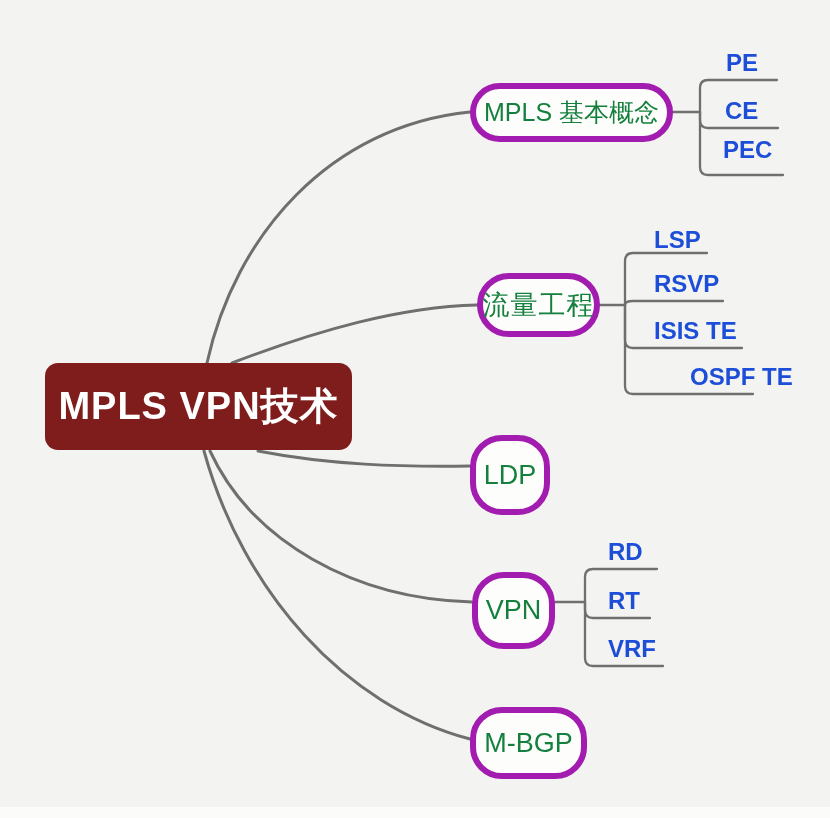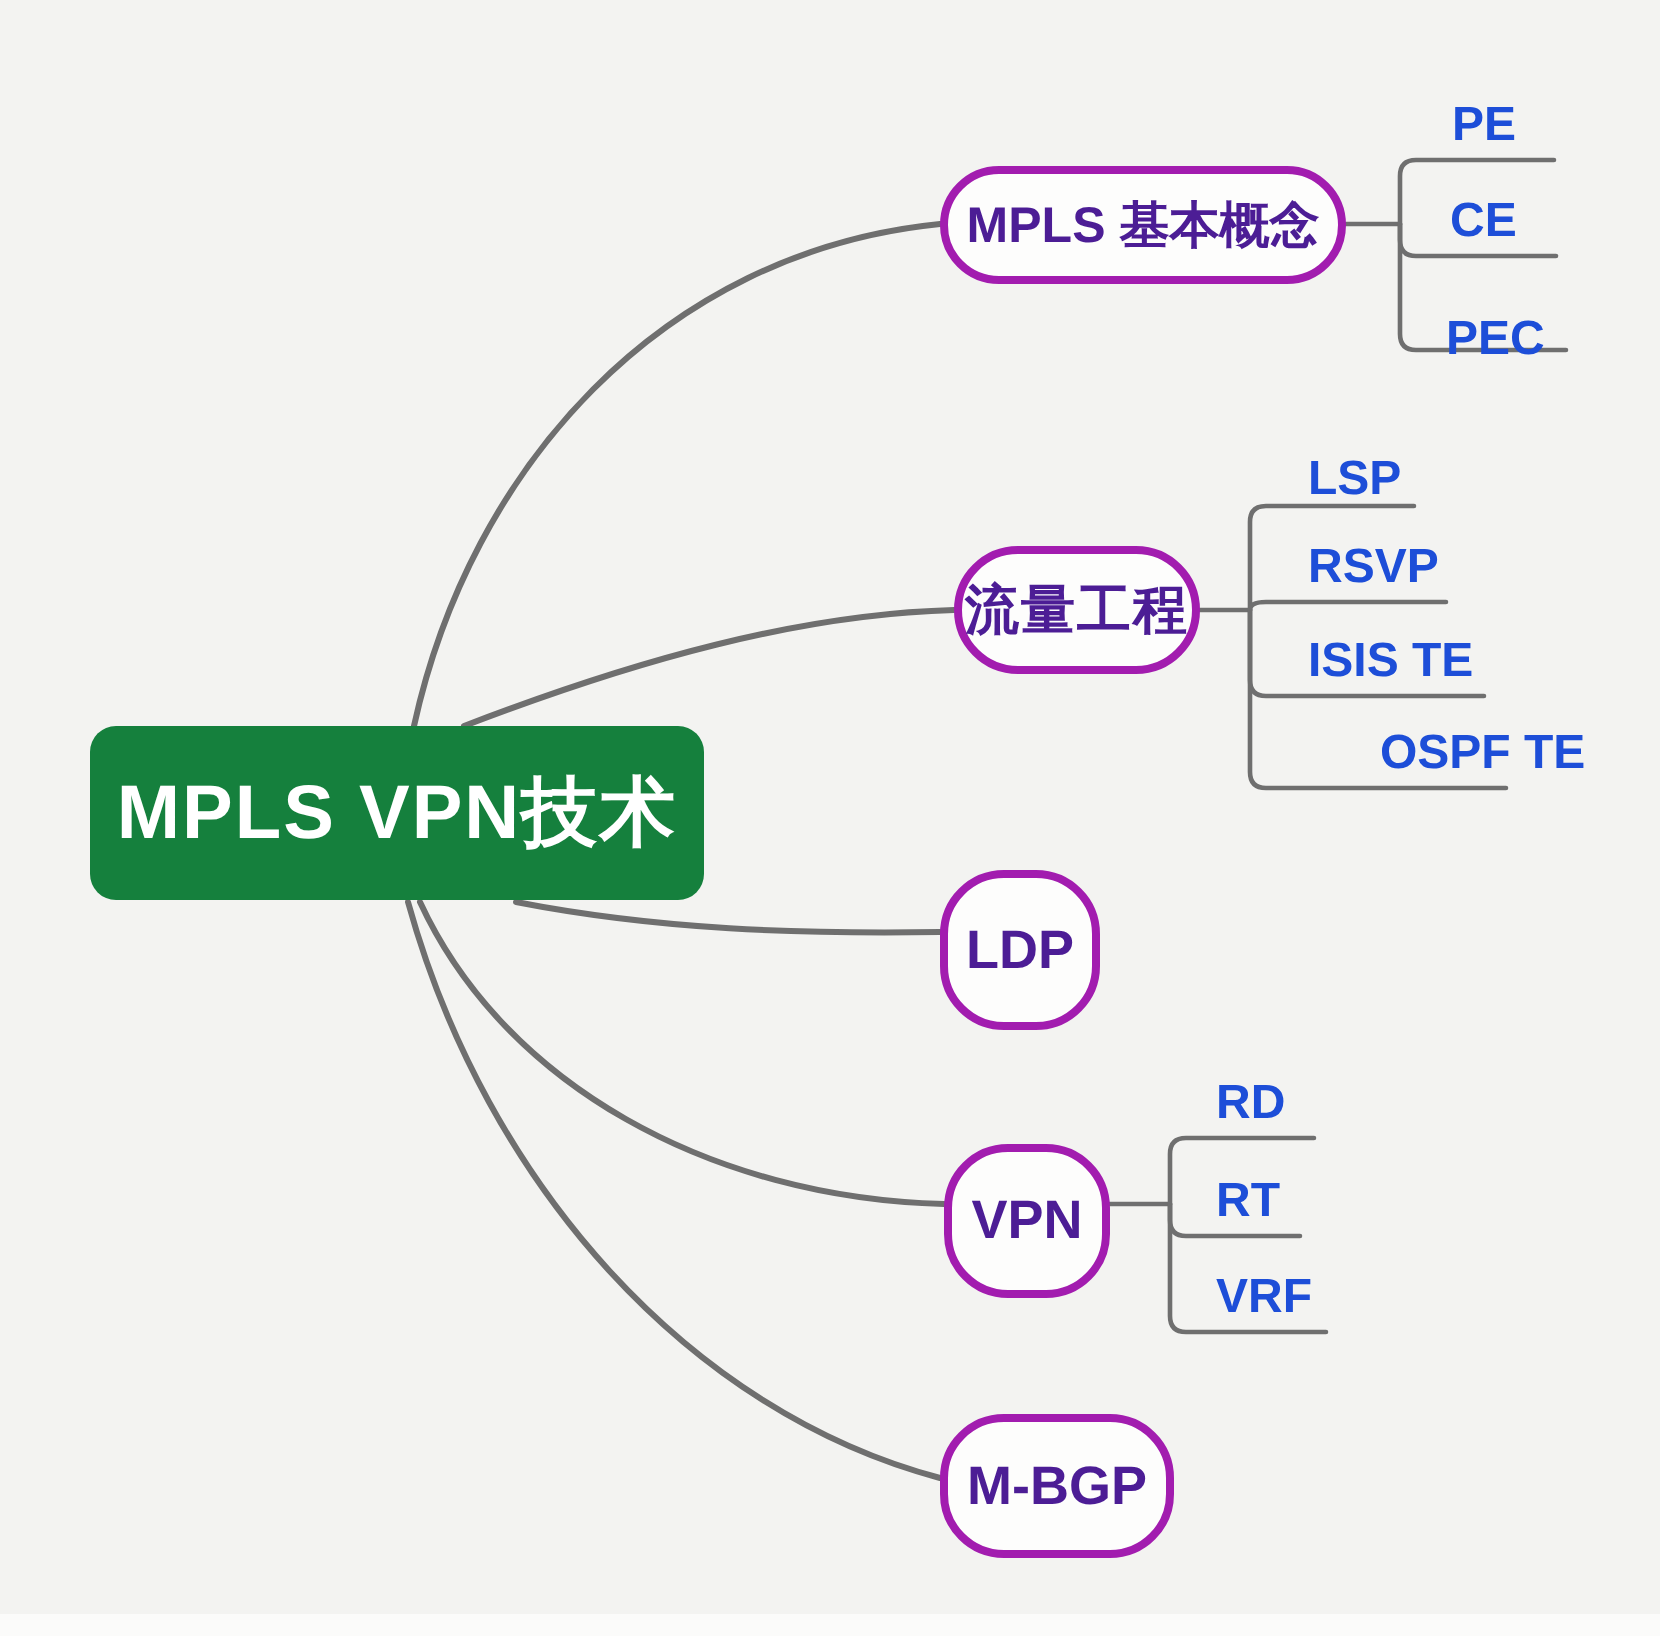--- a/index.html
+++ b/index.html
@@ -13,39 +13,39 @@
   .bottom-strip{
     position:absolute;left:0;bottom:0;width:830px;height:11px;
     background:#fbfbfa;
   }
   .node{
     position:absolute;display:flex;align-items:center;justify-content:center;
     box-sizing:border-box;white-space:nowrap;cursor:default;
   }
   .root-node{
     left:45px;top:363px;width:307px;height:87px;
-    background:#15803d;border-radius:13px;
+    background:#7f1d1d;border-radius:13px;
     color:#ffffff;font-size:38px;font-weight:bold;letter-spacing:1px;
   }
   .pill{
-    background:#fdfdfc;border:4px solid #a21caf;border-radius:32px;
-    color:#4c1d95;font-weight:bold;
+    background:#fdfdfc;border:6px solid #a21caf;border-radius:32px;
+    color:#15803d;font-weight:normal;
   }
   .pill-mpls-basics{left:470px;top:83px;width:203px;height:59px;font-size:25px;}
   .pill-traffic{left:477px;top:273px;width:123px;height:64px;font-size:27px;letter-spacing:1px;}
   .pill-ldp{left:470px;top:435px;width:80px;height:80px;font-size:27px;}
   .pill-vpn{left:472px;top:572px;width:83px;height:77px;font-size:27px;}
   .pill-mbgp{left:470px;top:707px;width:117px;height:72px;font-size:27px;}
   .topic{
     position:absolute;height:28px;line-height:28px;
     color:#1d4ed8;font-weight:bold;font-size:24px;white-space:nowrap;cursor:default;
   }
   .t-pe  {left:726px;top:49px;}
   .t-ce  {left:725px;top:97px;}
-  .t-pec {left:723px;top:156px;}
+  .t-pec {left:723px;top:136px;}
   .t-lsp {left:654px;top:226px;}
   .t-rsvp{left:654px;top:270px;}
   .t-isis{left:654px;top:317px;}
   .t-ospf{left:654px;top:363px;margin-left:36px;}
   .t-rd  {left:608px;top:538px;}
   .t-rt  {left:608px;top:587px;}
   .t-vrf {left:608px;top:635px;}
   .edge{stroke:#6f6f6f;stroke-width:3;fill:none;stroke-linecap:round;}
   .twig{stroke:#6f6f6f;stroke-width:2.3;fill:none;stroke-linecap:round;}
 </style>

